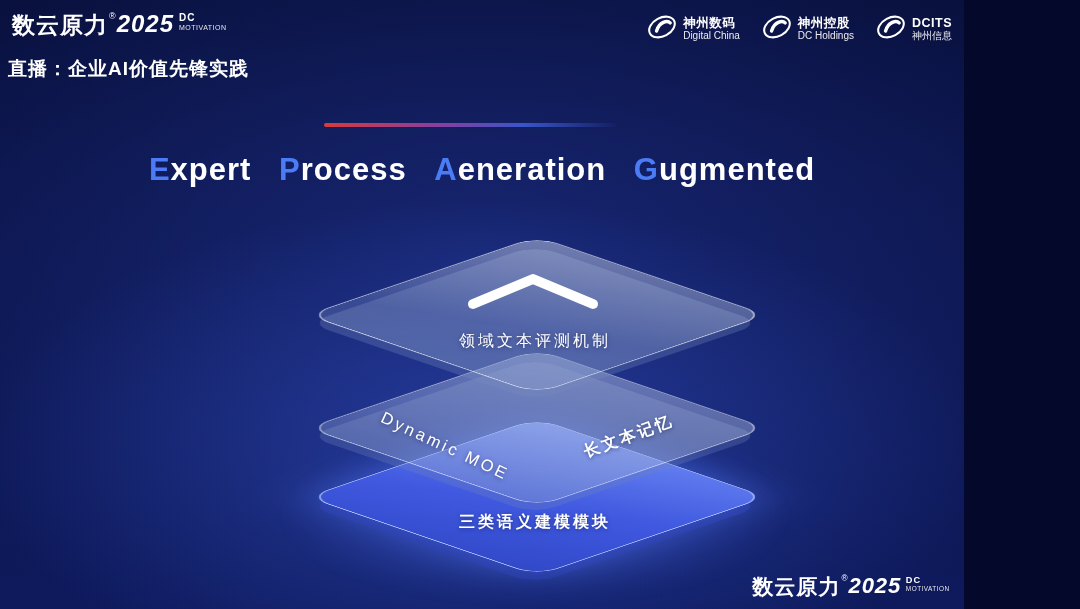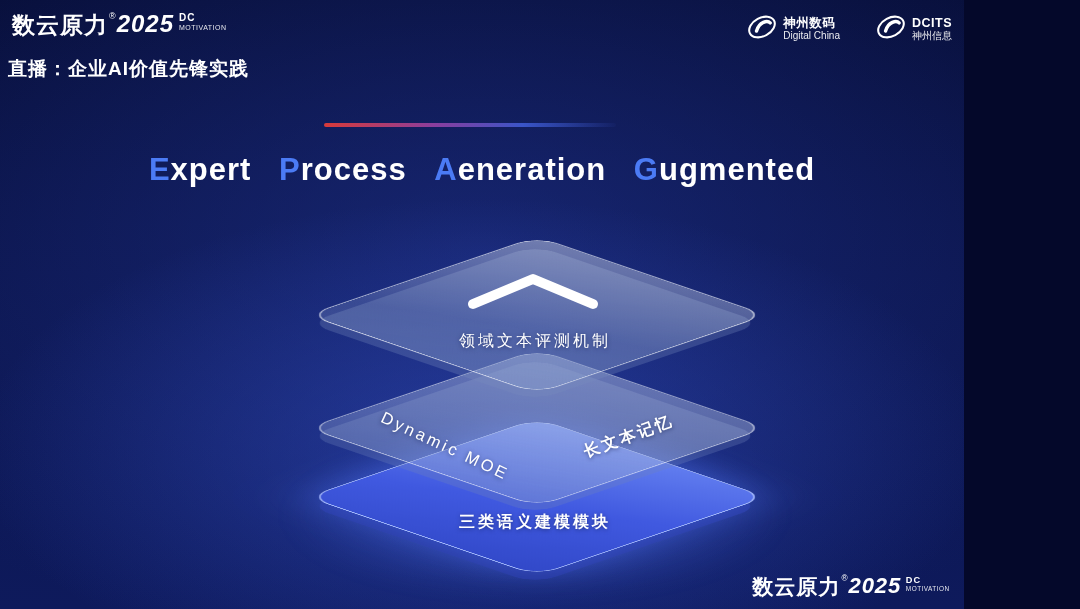--- a/index.html
+++ b/index.html
@@ -17,21 +17,21 @@
   .brand-ftr { right:14px; bottom:8px; transform:scale(0.92); transform-origin:right bottom; }
   .brand-name { font-size:23px; font-weight:800; letter-spacing:1px; }
   .brand-reg  { font-size:9px; margin:1px 1px 0 1px; }
   .brand-year { font-size:24px; font-weight:800; font-style:italic; letter-spacing:1px; }
   .brand-tag  { display:flex; flex-direction:column; margin-left:5px; margin-top:3px; line-height:1.05; }
   .brand-tag .t1 { font-size:10px; font-weight:700; letter-spacing:1px; }
   .brand-tag .t2 { font-size:7px; letter-spacing:0.5px; opacity:0.9; }
   
   .live-banner { position:absolute; left:8px; top:56px; font-size:19px; font-weight:700; letter-spacing:1px; }
   
-  .partners { position:absolute; right:12px; top:12px; display:flex; gap:36px; align-items:center; }
+  .partners { position:absolute; right:12px; top:12px; display:flex; gap:22px; align-items:center; }
   .partner { display:flex; align-items:center; gap:6px; }
   .partner-text { display:flex; flex-direction:column; line-height:1.15; }
   .partner-name { font-size:12.5px; font-weight:700; letter-spacing:0.5px; }
   .partner-sub  { font-size:10px; opacity:0.92; }
   
   .title-cn {
     position:absolute; left:0; top:60px; width:100%; text-align:center;
     font-size:26px; font-weight:800; letter-spacing:2px; color:#E8B94A;
   }
   .divider {
@@ -116,20 +116,32 @@
       </span>
     </div>
     <div class="partner">
       <span>
         <svg width="30" height="30" viewBox="0 0 44 44">
           <ellipse cx="22" cy="22" rx="20" ry="13.5" fill="none" stroke="#fff" stroke-width="3" transform="rotate(-28 22 22)"></ellipse>
           <path d="M14 28 C18 14, 30 12, 34 16" fill="none" stroke="#fff" stroke-width="5" stroke-linecap="round"></path>
         </svg>
       </span>
       <span class="partner-text">
+        <span class="partner-name">神州控股</span>
+        <span class="partner-sub">DC Holdings</span>
+      </span>
+    </div>
+    <div class="partner">
+      <span>
+        <svg width="30" height="30" viewBox="0 0 44 44">
+          <ellipse cx="22" cy="22" rx="20" ry="13.5" fill="none" stroke="#fff" stroke-width="3" transform="rotate(-28 22 22)"></ellipse>
+          <path d="M14 28 C18 14, 30 12, 34 16" fill="none" stroke="#fff" stroke-width="5" stroke-linecap="round"></path>
+        </svg>
+      </span>
+      <span class="partner-text">
         <span class="partner-name">DCITS</span>
         <span class="partner-sub">神州信息</span>
       </span>
     </div>
   </div>
 
   <div class="divider"></div>
   <div class="title-en">
     <span class="word"><span class="lead">E</span><span class="rest">xpert</span></span>
     <span class="word"><span class="lead">P</span><span class="rest">rocess</span></span>

